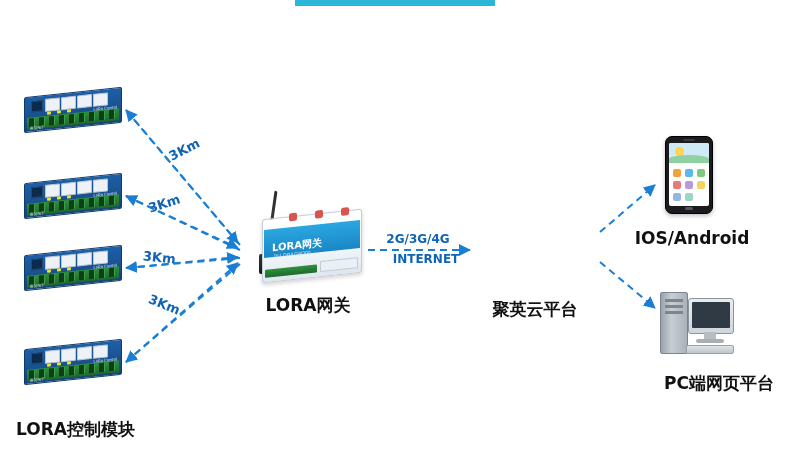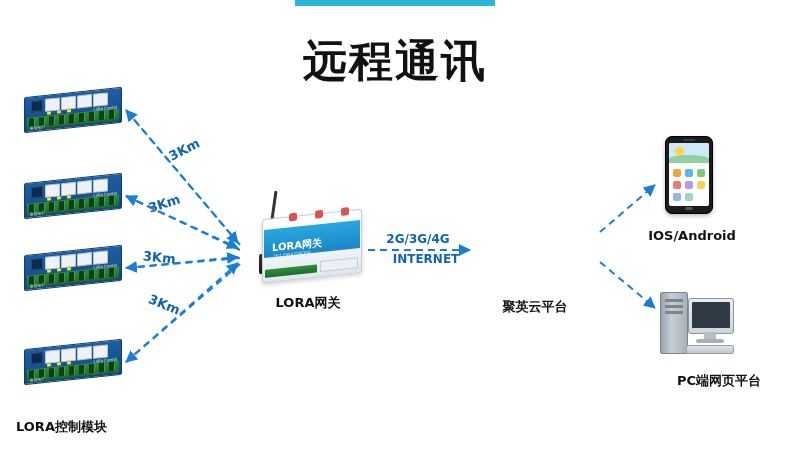--- a/index.html
+++ b/index.html
@@ -146,35 +146,34 @@
     position:absolute;left:28px;top:6px;width:44px;height:34px;
     background:linear-gradient(180deg,#e9edf0,#cfd6dc);
     border:1px solid #8d959c;border-radius:3px;
   }
   .screen{position:absolute;left:3px;top:3px;width:38px;height:26px;background:#2f3a44;border-radius:1px;}
   .stand{position:absolute;left:44px;top:40px;width:12px;height:8px;background:#b6bdc3;}
   .base{position:absolute;left:36px;top:47px;width:28px;height:4px;background:#a8b0b6;border-radius:2px;}
   .kb{position:absolute;left:26px;top:53px;width:46px;height:7px;background:linear-gradient(180deg,#dfe4e8,#bfc6cc);border:1px solid #9aa2a9;border-radius:2px;}
 
   
-  .lbl{position:absolute;color:#111;font-size:13px;font-weight:bold;text-align:center;
+  .lbl{position:absolute;color:#111;font-size:17px;font-weight:bold;text-align:center;
        font-family:"DejaVu Sans","Liberation Sans",sans-serif;white-space:nowrap;}
   .dist{position:absolute;color:#1164b4;font-size:13px;font-weight:bold;
         font-family:"DejaVu Sans","Liberation Sans",sans-serif;}
   .netlbl{position:absolute;color:#1164b4;font-size:12px;font-weight:bold;text-align:center;
         font-family:"DejaVu Sans","Liberation Sans",sans-serif;white-space:nowrap;}
 </style>
 </head>
 <body>
 
 <div id="stage">
 
   <div class="abs topbar"></div>
 
-  <div class="abs title">远程通讯</div>
 
   <svg id="arrows" viewBox="0 0 790 472">
     <defs>
       <marker id="ah" markerWidth="7" markerHeight="7" refX="5.5" refY="3" orient="auto">
         <path d="M0,0 L6,3 L0,6 z" fill="#1a7fd4"></path>
       </marker>
     </defs>
     <g stroke="#1a7fd4" stroke-width="2" fill="none" stroke-dasharray="7,5" marker-end="url(#ah)">
 
       <line x1="240" y1="245" x2="126" y2="110"></line>

